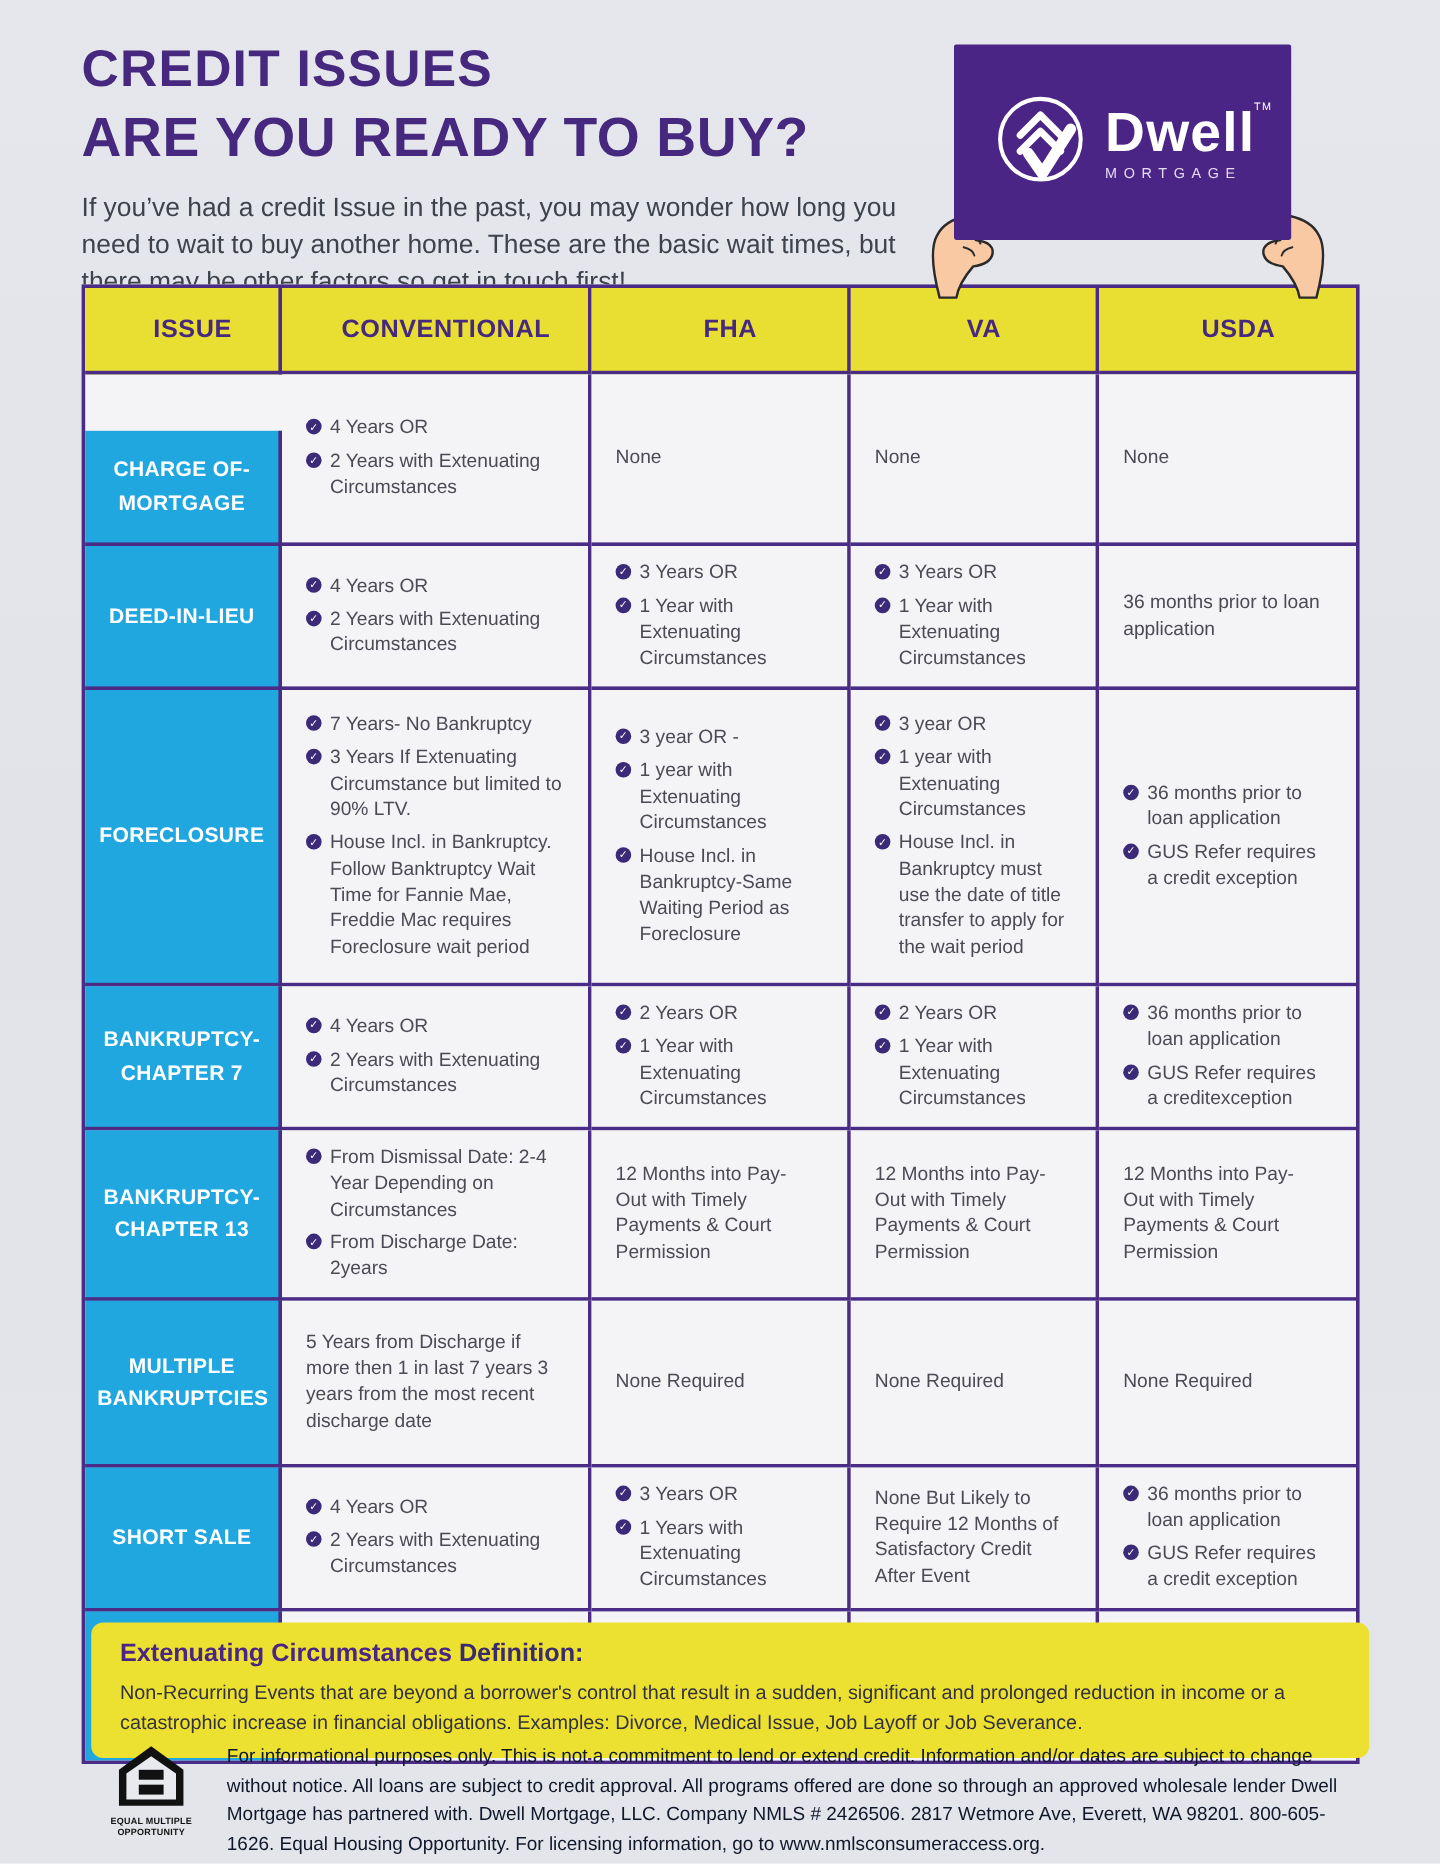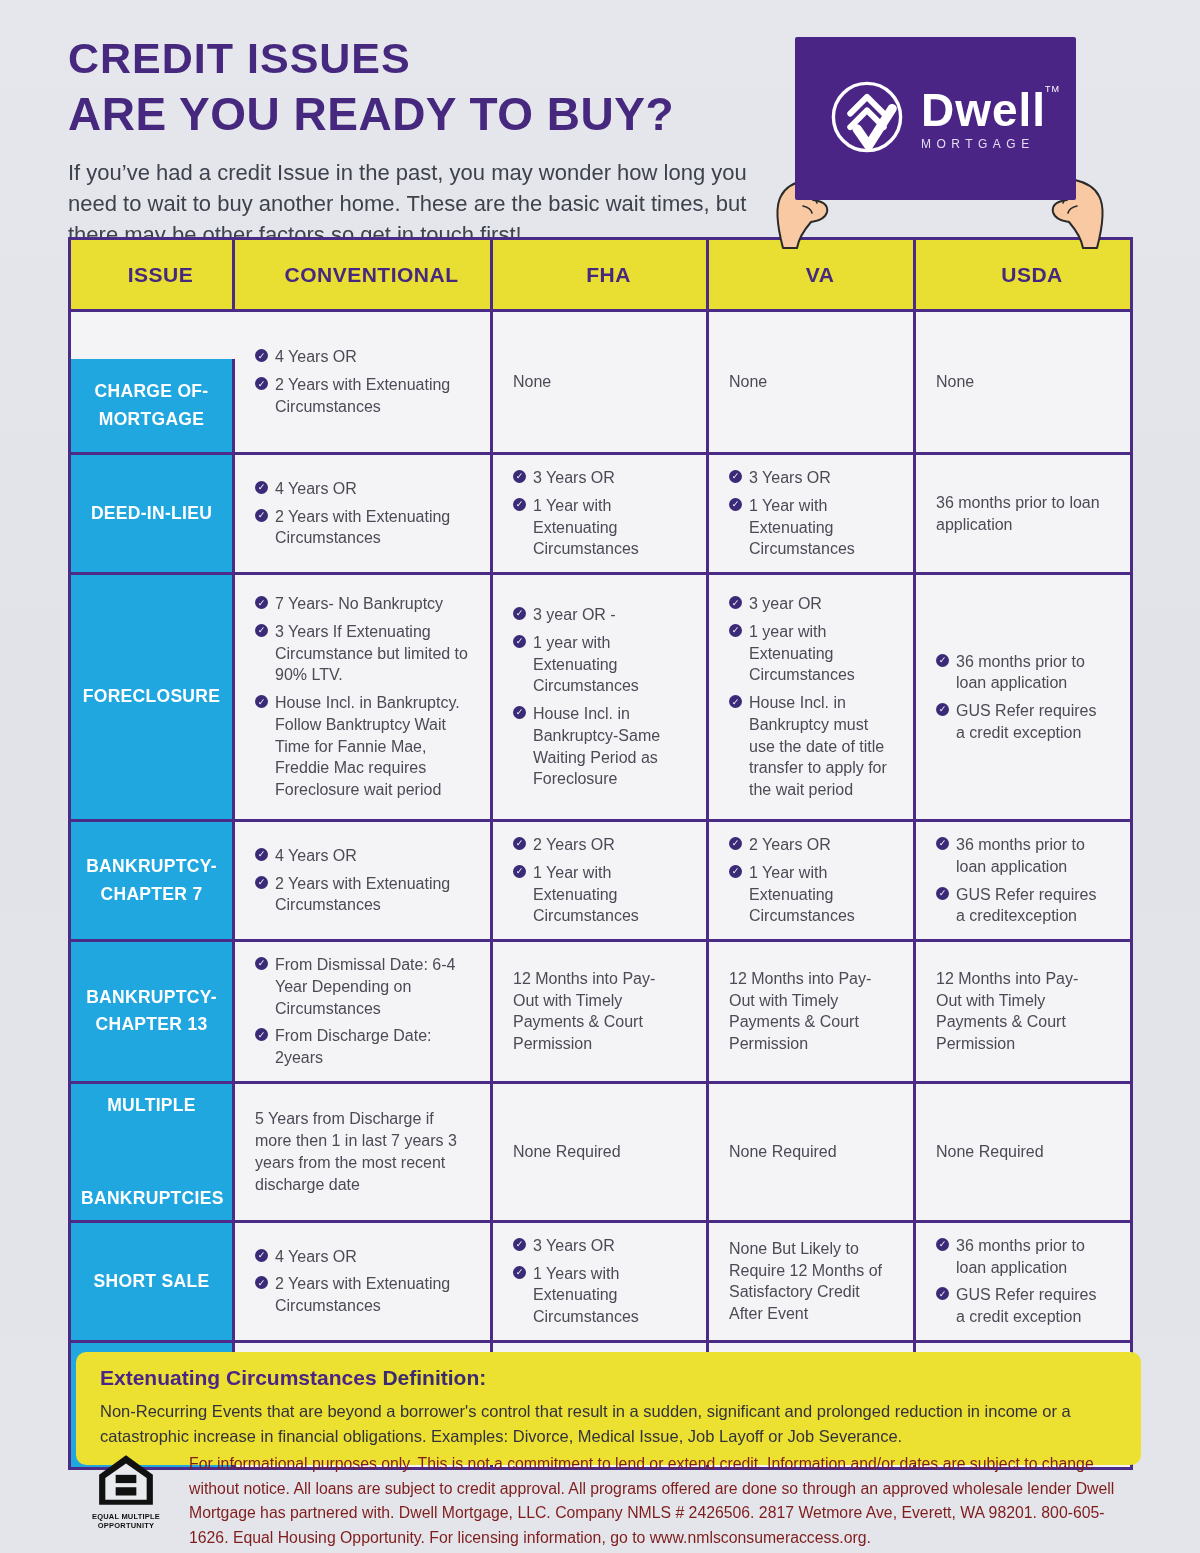--- a/index.html
+++ b/index.html
@@ -49,21 +49,21 @@
   .defbox{position:absolute;left:76px;top:1352px;width:1065px;box-sizing:border-box;
           background:var(--defbg);border-radius:10px;padding:14px 24px 16px 24px;}
   .defbox h3{margin:0 0 9px 0;font-size:21px;}
   .defbox .strong{color:#4b2585;font-weight:800;}
   .defbox .rest{color:#3a2a6e;font-weight:600;}
   .defbox p{margin:0;font-size:16.5px;line-height:1.5;color:#33323c;}
   
   .ftr{position:absolute;left:85px;top:1452px;width:1060px;display:flex;gap:22px;align-items:flex-start;}
   .eho{width:82px;text-align:center;flex:none;}
   .eho .lbl{font-size:7.5px;line-height:1.15;color:#111;letter-spacing:.2px;margin-top:1px;font-weight:700;}
-  .ftr .txt{font-size:15.8px;line-height:1.56;color:#7f1d1d;width:955px;}
+  .ftr .txt{font-size:15.8px;line-height:1.56;color:#0f172a;width:955px;}
 </style>
 </head>
 <body>
 
 <div class="hdr">
   <h1>CREDIT ISSUES</h1>
   <h2>ARE YOU READY TO BUY?</h2>
   <p>If you’ve had a credit Issue in the past, you may wonder how long you need to wait to buy another home. These are the basic wait times, but there may be other factors so get in touch first!</p>
 </div>
 
@@ -259,37 +259,37 @@
         <span class="bt">GUS Refer requires a creditexception</span>
       </div>
     </div>
     <div class="issue cell" style="min-height: 110px;">
       <div>BANKRUPTCY-</div>
       <div>CHAPTER 13</div>
     </div>
     <div class="dc cell">
       <div class="bi">
         <span class="bico"></span>
-        <span class="bt">From Dismissal Date: 6-4 Year Depending on Circumstances</span>
+        <span class="bt">From Dismissal Date: 2-4 Year Depending on Circumstances</span>
       </div>
       <div class="bi">
         <span class="bico"></span>
         <span class="bt">From Discharge Date: 2years</span>
       </div>
     </div>
     <div class="dc cell">
       <div class="ct">12 Months into Pay-Out with Timely Payments &amp; Court Permission</div>
     </div>
     <div class="dc cell">
       <div class="ct">12 Months into Pay-Out with Timely Payments &amp; Court Permission</div>
     </div>
     <div class="dc cell lc">
       <div class="ct">12 Months into Pay-Out with Timely Payments &amp; Court Permission</div>
     </div>
-    <div class="issue cell" style="min-height: 139px; justify-content: space-between;">
+    <div class="issue cell" style="min-height: 139px;">
       <div>MULTIPLE</div>
       <div>BANKRUPTCIES</div>
     </div>
     <div class="dc cell">
       <div class="ct">5 Years from Discharge if more then 1 in last 7 years 3 years from the most recent discharge date</div>
     </div>
     <div class="dc cell">
       <div class="ct">None Required</div>
     </div>
     <div class="dc cell">

